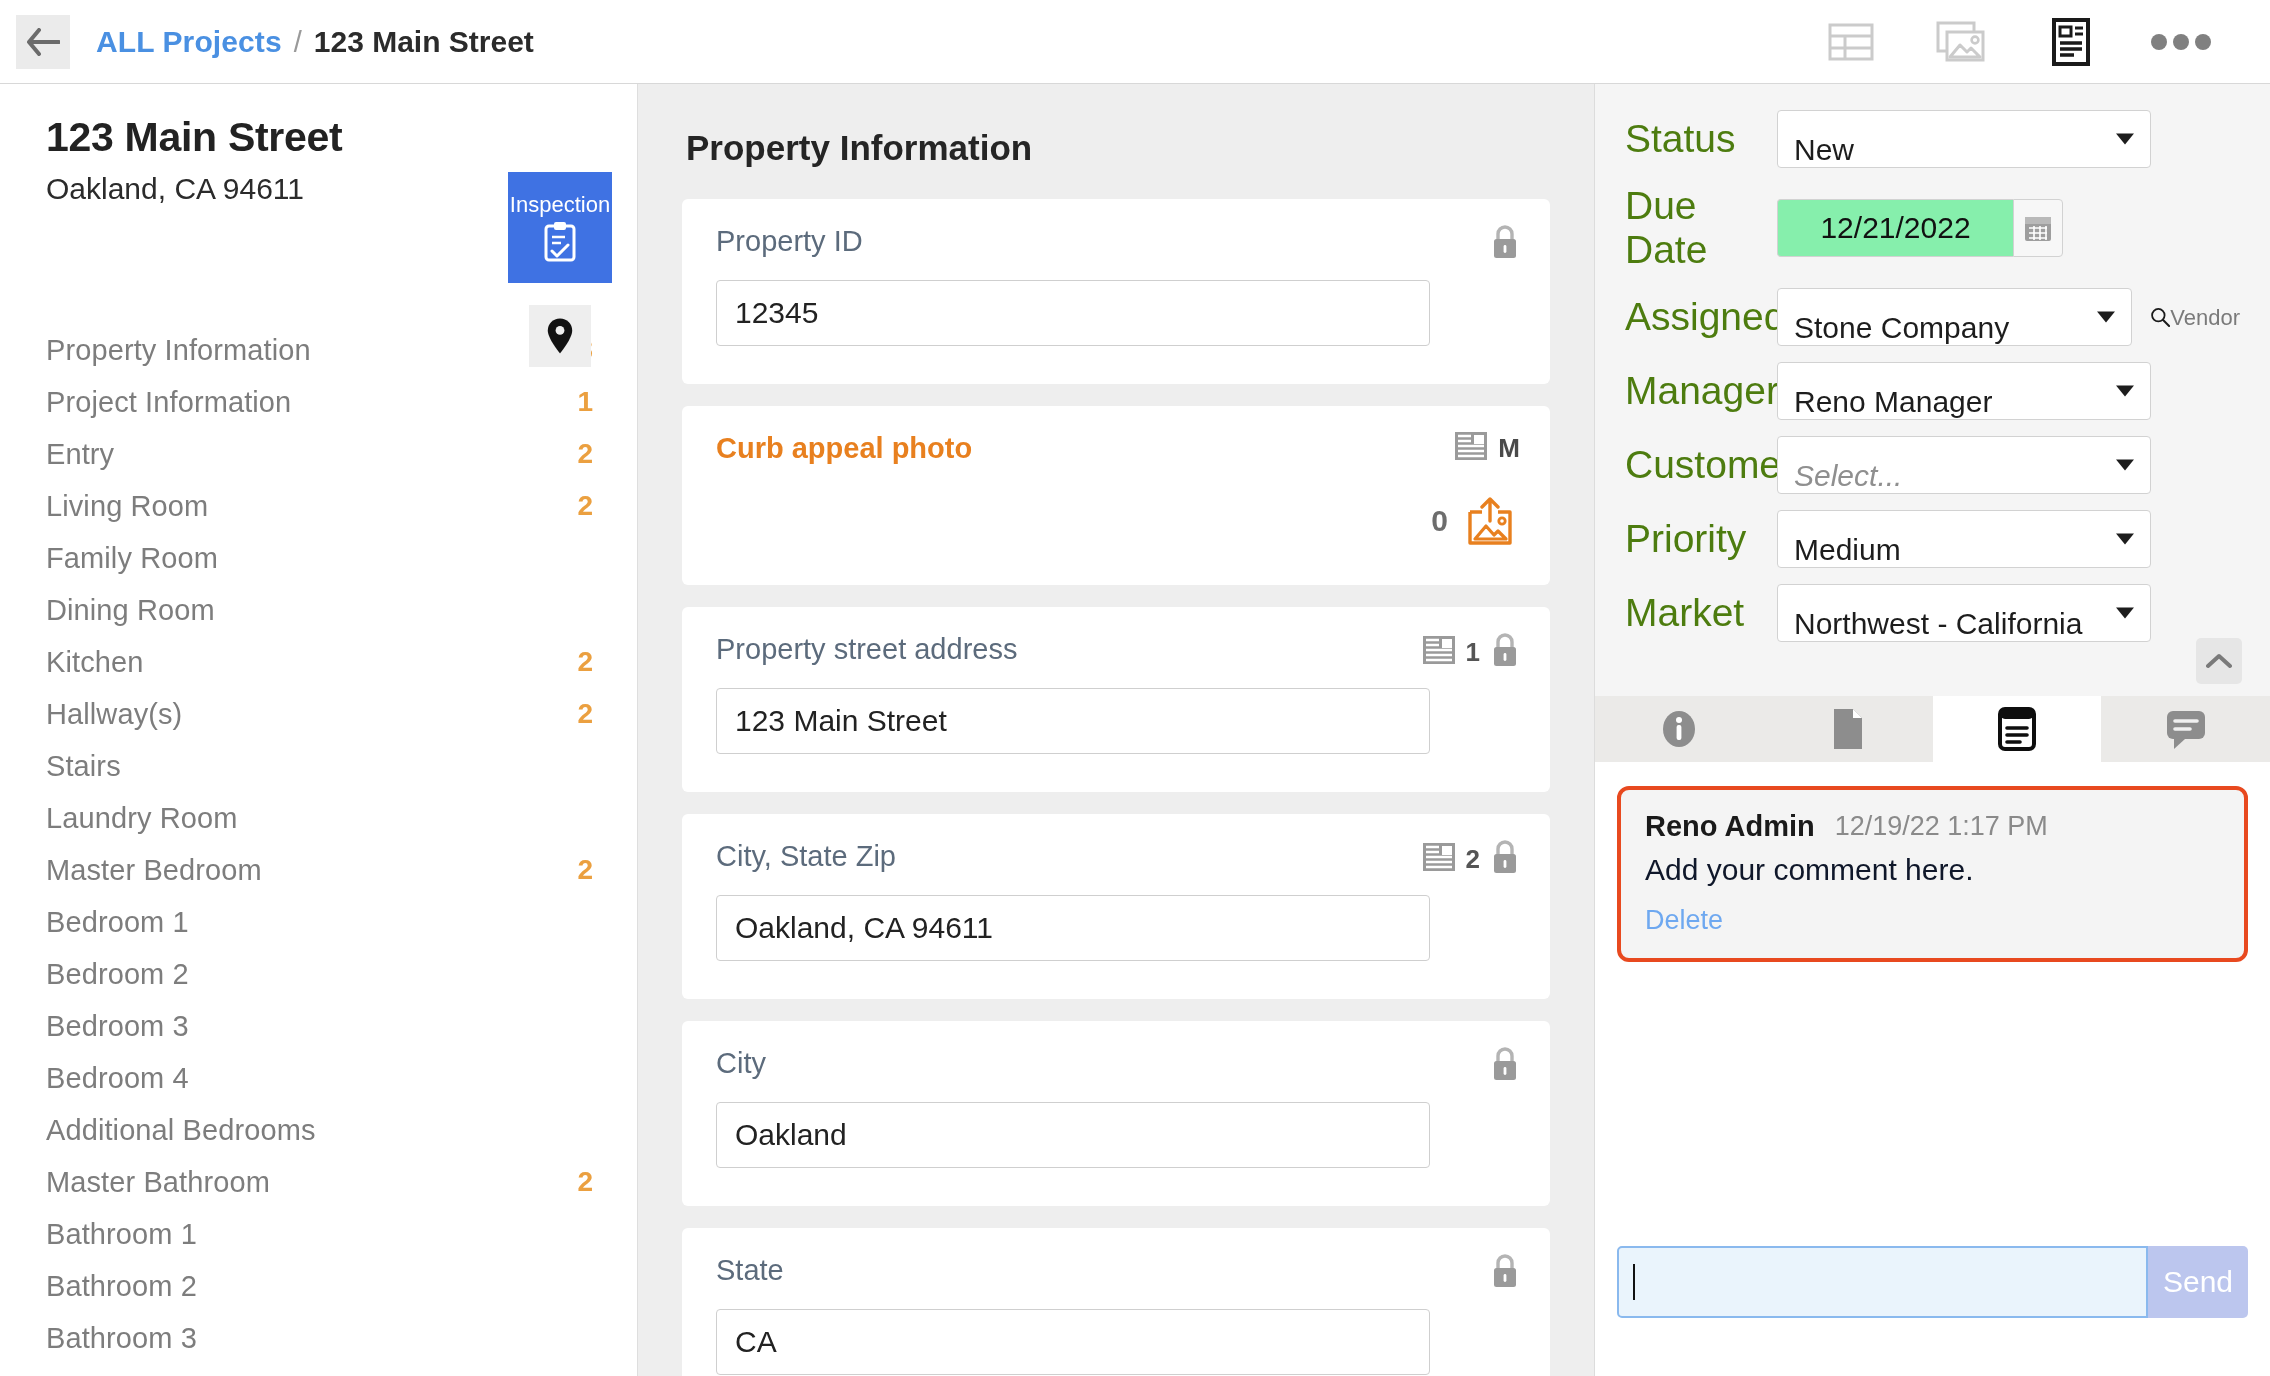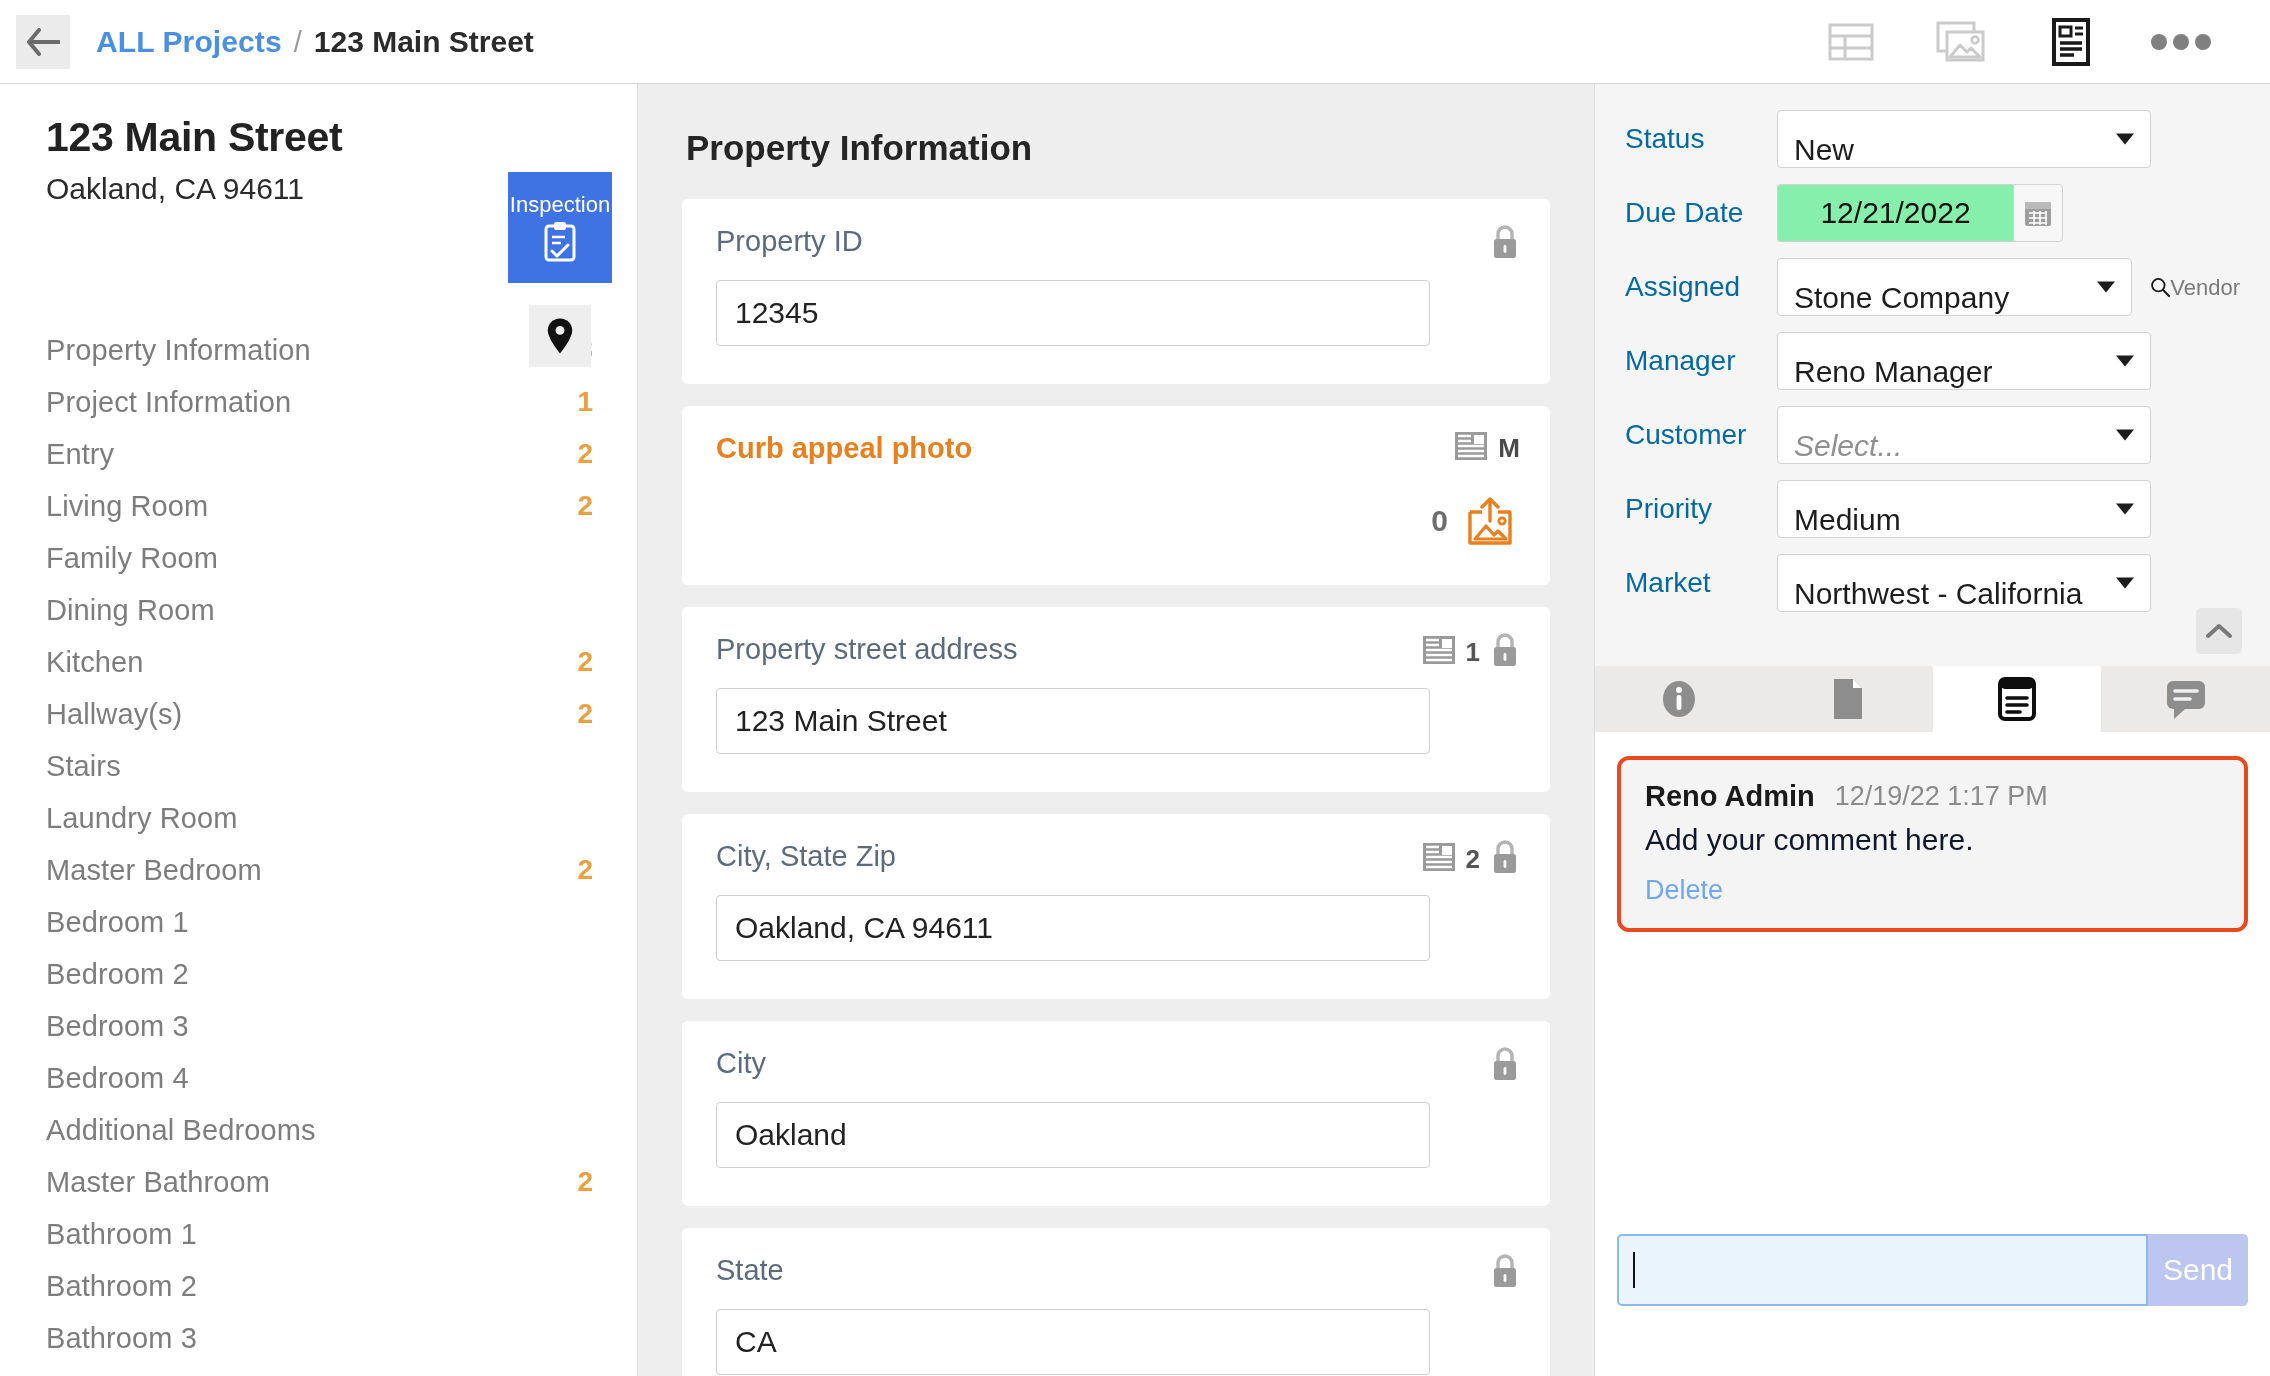--- a/index.html
+++ b/index.html
@@ -105,21 +105,21 @@
   .upload-btn { cursor: pointer; display: flex; }
 
   
   .rightpanel {
     width: 676px; flex: 0 0 676px; background: #f5f5f5;
     border-left: 1px solid #dcdcdc; display: flex; flex-direction: column;
     position: relative;
   }
   .props { padding: 26px 30px 12px 30px; position: relative; }
   .prop-row { display: flex; align-items: center; margin-bottom: 16px; }
-  .prop-name { width: 152px; flex: 0 0 152px; font-size: 28px; color: #0369a1; }
+  .prop-name { width: 152px; flex: 0 0 152px; font-size: 39px; color: #4d7c0f; }
   .select {
     flex: 1 1 auto; height: 58px; background: #ffffff;
     border: 1px solid #d2d2d2; border-radius: 4px;
     display: flex; align-items: flex-end; padding: 0 16px;
     font-size: 30px; color: #1d1d1d; position: relative; cursor: pointer;
     max-width: 374px;
   }
   .select .caret {
     position: absolute; right: 16px; top: 50%; transform: translateY(-50%);
     width: 0; height: 0; border-left: 9px solid transparent;
@@ -161,21 +161,21 @@
     border: 4px solid #e8491f; border-radius: 12px; background: #f4f4f4;
     padding: 20px 24px 22px 24px;
   }
   .comment-head { display: flex; align-items: center; gap: 20px; }
   .comment-author { font-size: 29px; font-weight: bold; color: #1a1a1a; }
   .comment-time { font-size: 27px; color: #8a8a8a; }
   .comment-body { font-size: 30px; color: #0f172a; margin-top: 10px; }
   .comment-delete { font-size: 27px; color: #6ea8f0; margin-top: 18px; cursor: pointer; display:inline-block; }
 
   .composer {
-    position: absolute; left: 22px; right: 22px; bottom: 70px;
+    position: absolute; left: 22px; right: 22px; bottom: 58px;
     display: flex; height: 72px;
   }
   .composer-input {
     flex: 1 1 auto; background: #eaf4fc; border: 2px solid #8ab9ee;
     border-radius: 5px 0 0 5px; display: flex; align-items: center;
     padding: 0 14px; cursor: text; position: relative;
   }
   .caret-bar {
     width: 2px; height: 36px; background: #111;
   }

